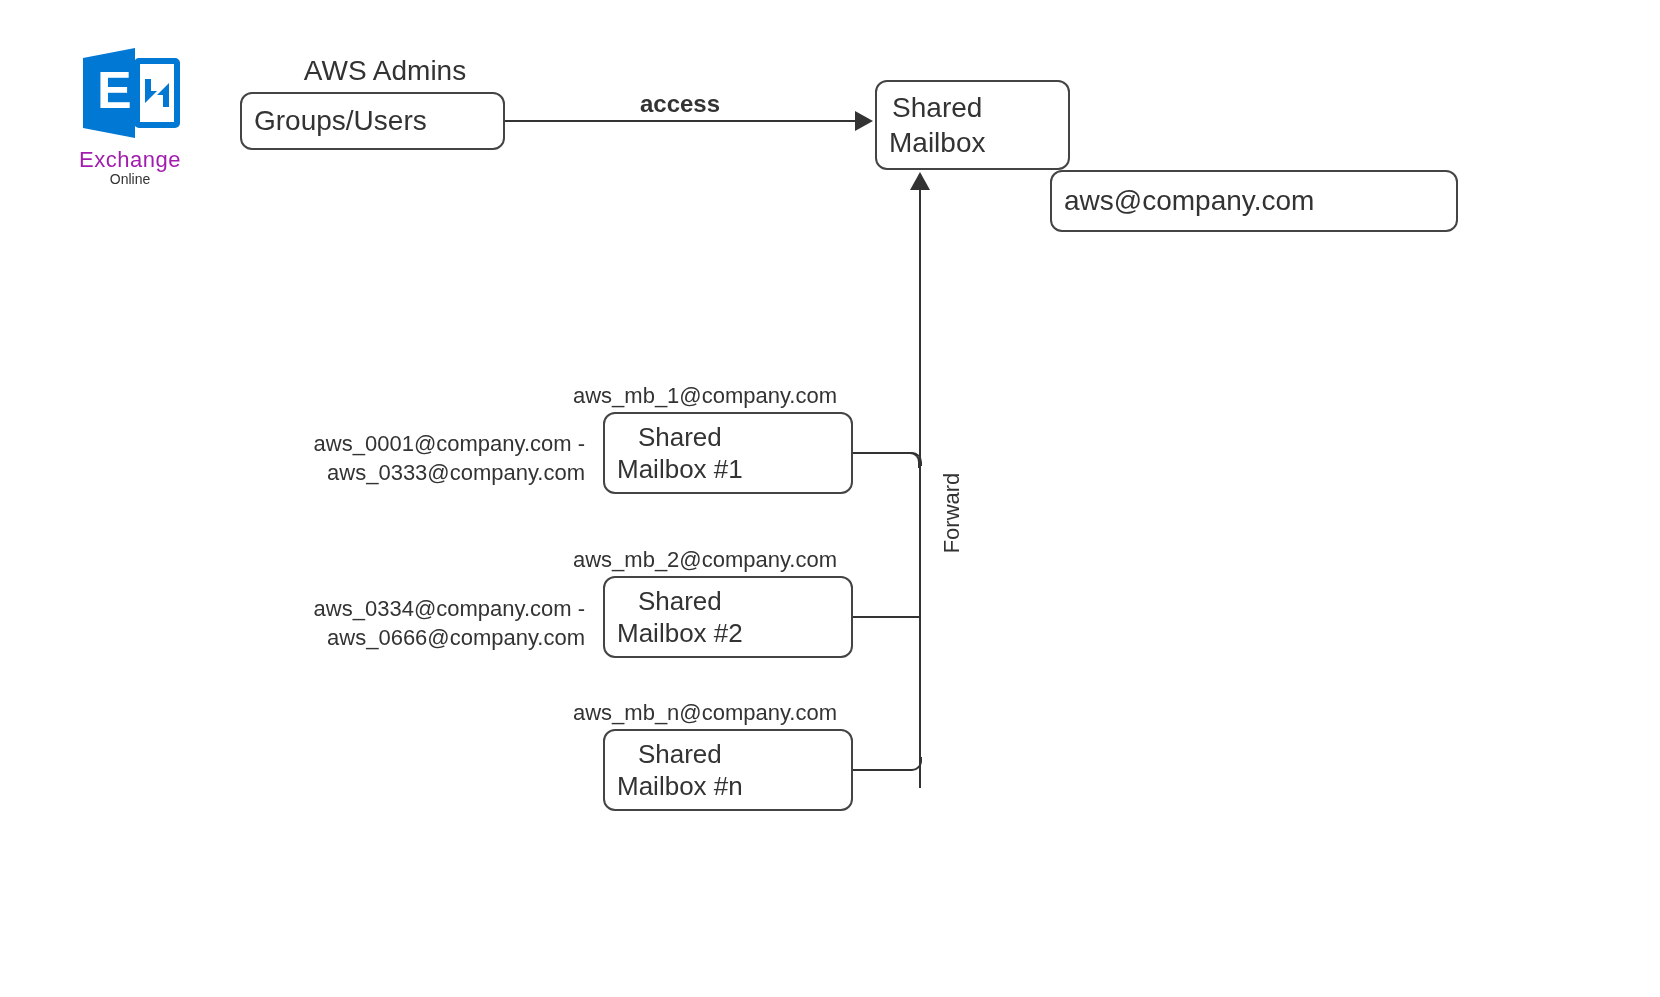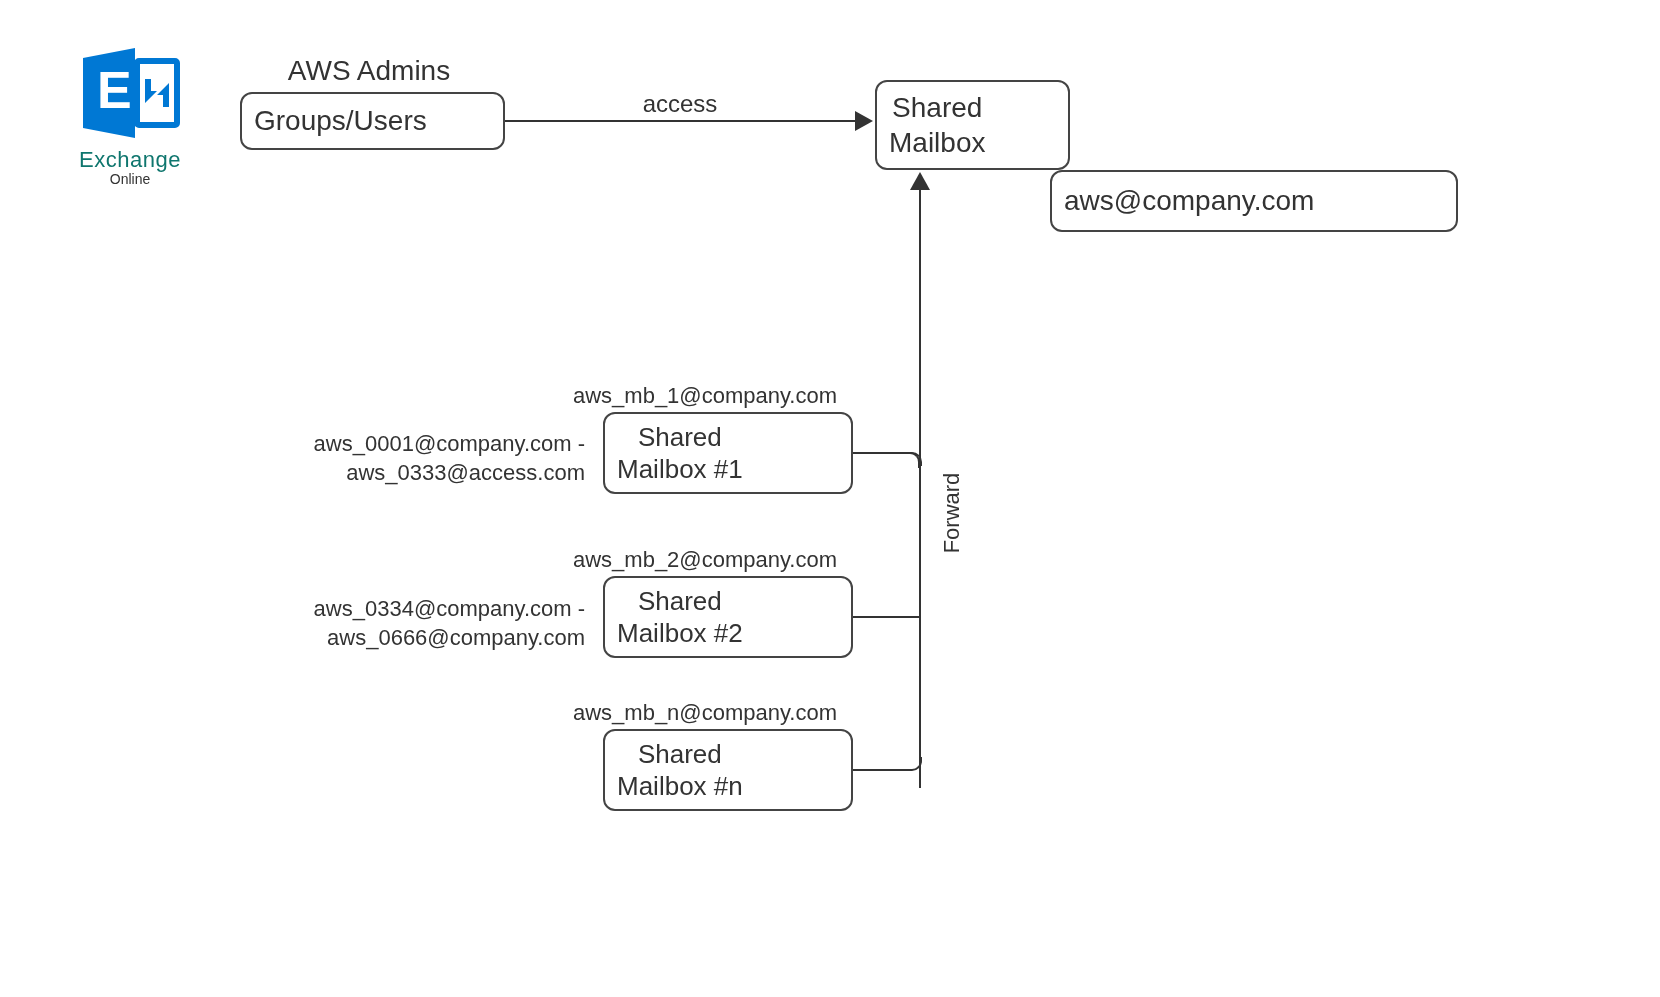--- a/index.html
+++ b/index.html
@@ -24,21 +24,21 @@
       color: #333;
       padding: 8px 12px;
     }
     .label {
       position: absolute;
       font-size: 24px;
       color: #333;
       text-align: right;
     }
     .label.center { text-align: center; }
-    .label.bold { font-weight: normal; }
+    .label.bold { font-weight: bold; }
     .arrow-line {
       position: absolute;
       background: #333;
     }
     .arrow-head-right {
       position: absolute;
       width: 0; height: 0;
       border-top: 10px solid transparent;
       border-bottom: 10px solid transparent;
       border-left: 18px solid #333;
@@ -56,21 +56,21 @@
       top: 30px;
       width: 180px;
       height: 170px;
       display: flex;
       flex-direction: column;
       align-items: center;
       justify-content: center;
     }
     .exchange-logo svg { display: block; }
     .exchange-text {
-      color: #0f766e;
+      color: #a21caf;
       font-size: 22px;
       font-weight: 400;
       margin-top: 4px;
       letter-spacing: 0.5px;
     }
     .exchange-sub {
       color: #333;
       font-size: 14px;
       margin-top: -2px;
       text-align: right;
@@ -93,21 +93,21 @@
     <text x="22" y="65" font-size="52" font-weight="bold" fill="#fff" font-family="Arial">E</text>
 
     <rect x="62" y="18" width="40" height="64" fill="none" stroke="#0078d4" stroke-width="6" rx="2"></rect>
     <path d="M 70 60 L 82 48 L 76 48 L 76 36 L 70 36 Z" fill="#0078d4"></path>
     <path d="M 94 40 L 82 52 L 88 52 L 88 64 L 94 64 Z" fill="#0078d4"></path>
   </svg>
   <div class="exchange-text">Exchange</div>
   <div class="exchange-sub">Online</div>
 </div>
 
-<div class="label center" style="left:244px; top:55px; width:250px; font-size:28px;">AWS Admins</div>
+<div class="label center" style="left:260px; top:55px; width:250px; font-size:28px;">AWS Admins</div>
 
 <div class="node" style="left:240px; top:92px; width:265px; height:58px; font-size:28px;">
   <span>Groups/Users</span>
 </div>
 
 <div class="arrow-line" style="left:505px; top:120px; width:350px; height:2px;"></div>
 <div class="arrow-head-right" style="left:855px; top:111px;"></div>
 <div class="label bold center" style="left:580px; top:90px; width:200px; font-size:24px;">access</div>
 
 <div class="node" style="left:875px; top:80px; width:195px; height:90px; font-size:28px; white-space:pre-line; line-height:1.25;">
@@ -123,21 +123,21 @@
 <div class="arrow-head-up" style="left:910px; top:172px;"></div>
 
 <div class="rotated-label" style="left:912px; top:500px;">Forward</div>
 
 <div class="label center" style="left:545px; top:383px; width:320px; font-size:22px;">aws_mb_1@company.com</div>
 <div class="node" style="left:603px; top:412px; width:250px; height:82px; font-size:26px; white-space:pre-line; line-height:1.25;">
   <span>Shared
 Mailbox #1</span>
 </div>
 <div class="label" style="left:275px; top:430px; width:310px; font-size:22px; white-space:pre-line; line-height:1.3;">aws_0001@company.com -
-aws_0333@access.com</div>
+aws_0333@company.com</div>
 
 <div style="position:absolute; left:853px; top:452px; width:67px; height:16px; border-top:2px solid #333; border-right:2px solid #333; border-top-right-radius:10px;"></div>
 <div style="position:absolute; left:853px; top:452px; width:67px; height:16px; border-bottom:2px solid transparent;"></div>
 
 <div class="label center" style="left:545px; top:547px; width:320px; font-size:22px;">aws_mb_2@company.com</div>
 <div class="node" style="left:603px; top:576px; width:250px; height:82px; font-size:26px; white-space:pre-line; line-height:1.25;">
   <span>Shared
 Mailbox #2</span>
 </div>
 <div class="label" style="left:275px; top:595px; width:310px; font-size:22px; white-space:pre-line; line-height:1.3;">aws_0334@company.com -

